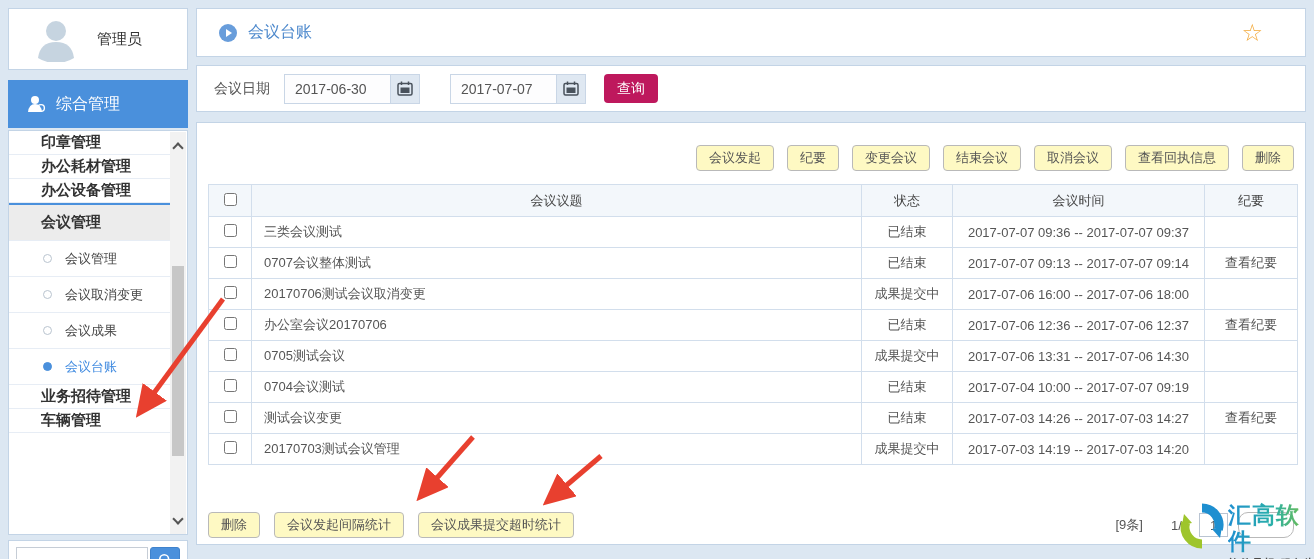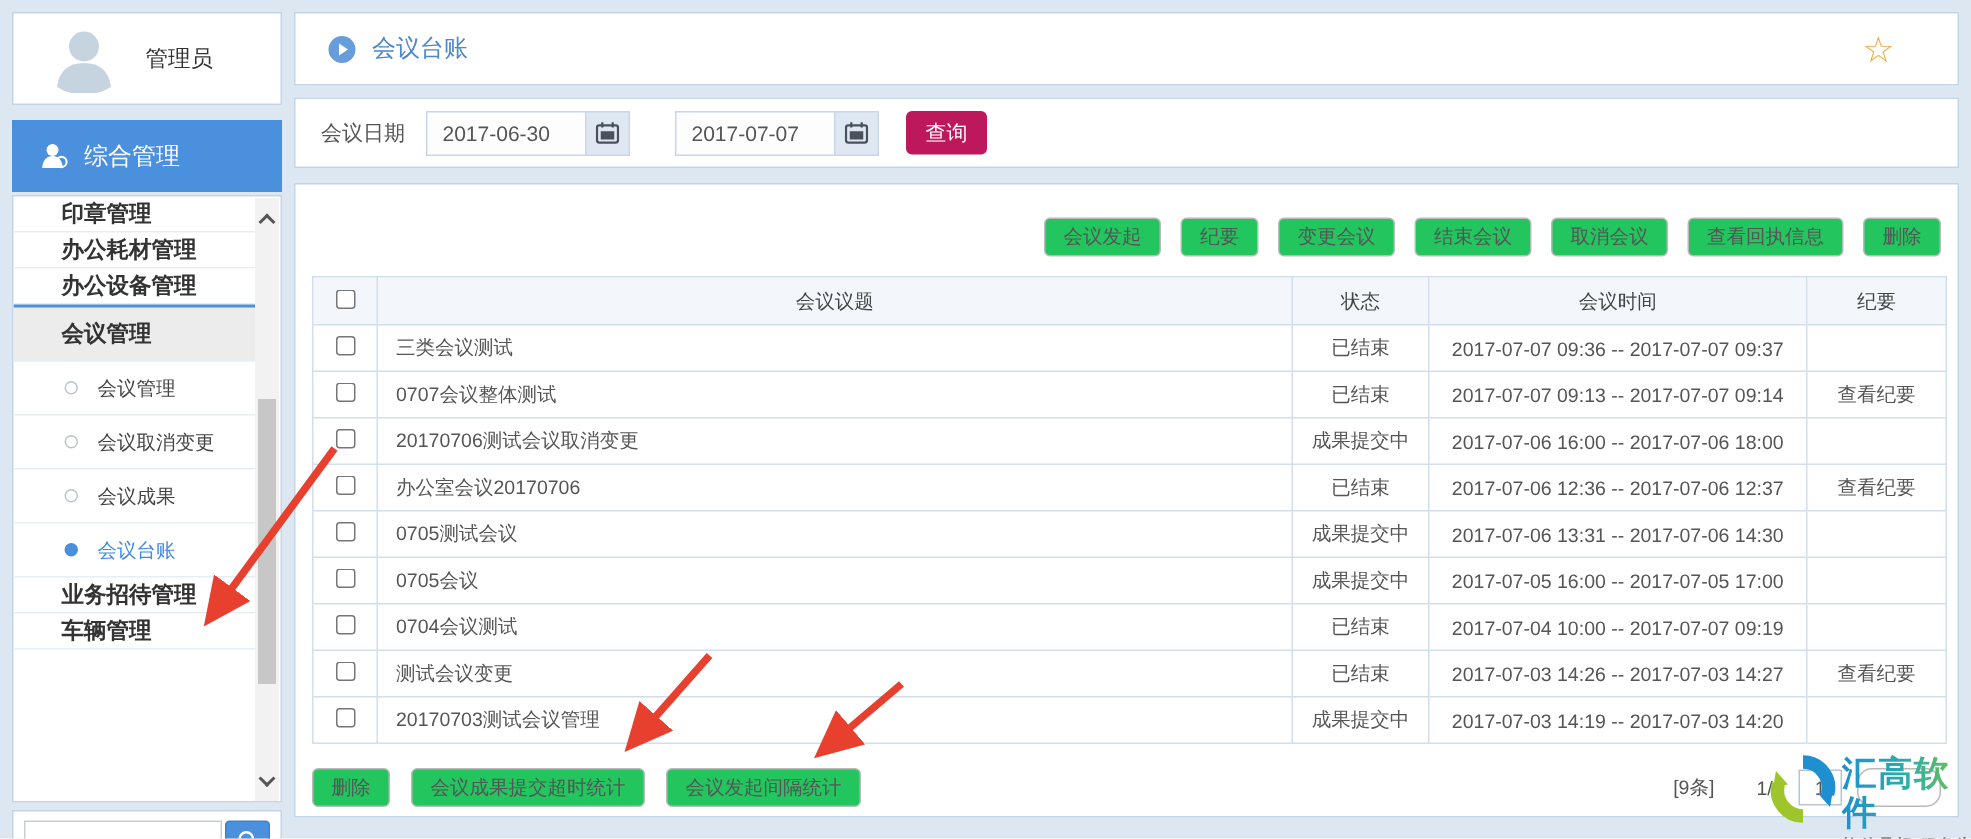--- a/index.html
+++ b/index.html
@@ -59,21 +59,21 @@
   .date-input { width:106px; height:30px; border:1px solid #c9d6e6; border-right:none; background:#fdfdfe;
     padding:0 10px; font-size:14px; color:#555; }
   .cal-btn { width:30px; height:30px; background:#dfe8f2; border:1px solid #c9d6e6;
     display:flex; align-items:center; justify-content:center; cursor:pointer; }
   .gap { width:16px; }
   .query-btn { margin-left:18px; width:54px; height:29px; background:#be185d; color:#fff; border:none;
     border-radius:4px; font-size:14px; cursor:pointer; font-family:inherit; }
 
   .content-panel { left:196px; top:122px; width:1110px; height:423px; }
   .toolbar { position:absolute; right:11px; top:22px; display:flex; gap:13px; }
-  .btn { height:26px; padding:0 12px; background:#22c55e; border:1px solid #b9b9b9; border-radius:4px;
+  .btn { height:26px; padding:0 12px; background:#fef9c3; border:1px solid #b9b9b9; border-radius:4px;
     font-size:13px; color:#555; cursor:pointer; font-family:inherit; white-space:nowrap; }
 
   table.grid { position:absolute; left:11px; top:61px; width:1089px; border-collapse:collapse; table-layout:fixed; }
   .grid th, .grid td { border:1px solid #d2deec; font-size:13px; overflow:hidden; white-space:nowrap; }
   .grid th { height:32px; background:#f3f7fb; color:#444; font-weight:normal; text-align:center; }
   .grid td { height:31px; color:#555; text-align:center; }
   .grid td.topic { text-align:left; padding-left:12px; }
   .grid input[type=checkbox] { width:13px; height:13px; cursor:pointer; }
   .link { cursor:pointer; }
 
@@ -264,27 +264,20 @@
         </tr>
         <tr>
           <td><input type="checkbox" style=""></td>
           <td class="topic">0705测试会议</td>
           <td>成果提交中</td>
           <td>2017-07-06 13:31 -- 2017-07-06 14:30</td>
           <td></td>
         </tr>
         <tr>
           <td><input type="checkbox" style=""></td>
-          <td class="topic">0705会议</td>
-          <td>成果提交中</td>
-          <td>2017-07-05 16:00 -- 2017-07-05 17:00</td>
-          <td></td>
-        </tr>
-        <tr>
-          <td><input type="checkbox" style=""></td>
           <td class="topic">0704会议测试</td>
           <td>已结束</td>
           <td>2017-07-04 10:00 -- 2017-07-07 09:19</td>
           <td></td>
         </tr>
         <tr>
           <td><input type="checkbox" style=""></td>
           <td class="topic">测试会议变更</td>
           <td>已结束</td>
           <td>2017-07-03 14:26 -- 2017-07-03 14:27</td>
@@ -295,22 +288,22 @@
           <td class="topic">20170703测试会议管理</td>
           <td>成果提交中</td>
           <td>2017-07-03 14:19 -- 2017-07-03 14:20</td>
           <td></td>
         </tr>
       </tbody>
   </table>
 
   <div class="bottom-bar" id="footer-buttons">
       <button class="btn">删除</button>
+      <button class="btn">会议发起间隔统计</button>
       <button class="btn">会议成果提交超时统计</button>
-      <button class="btn">会议发起间隔统计</button>
     </div>
 
   <div class="pager">
     <span class="count">[9条]</span>
     <span class="pind">1/1</span>
     <input class="page-input" value="1" style="">
     <button class="go-btn"></button>
   </div>
 </div>
 

